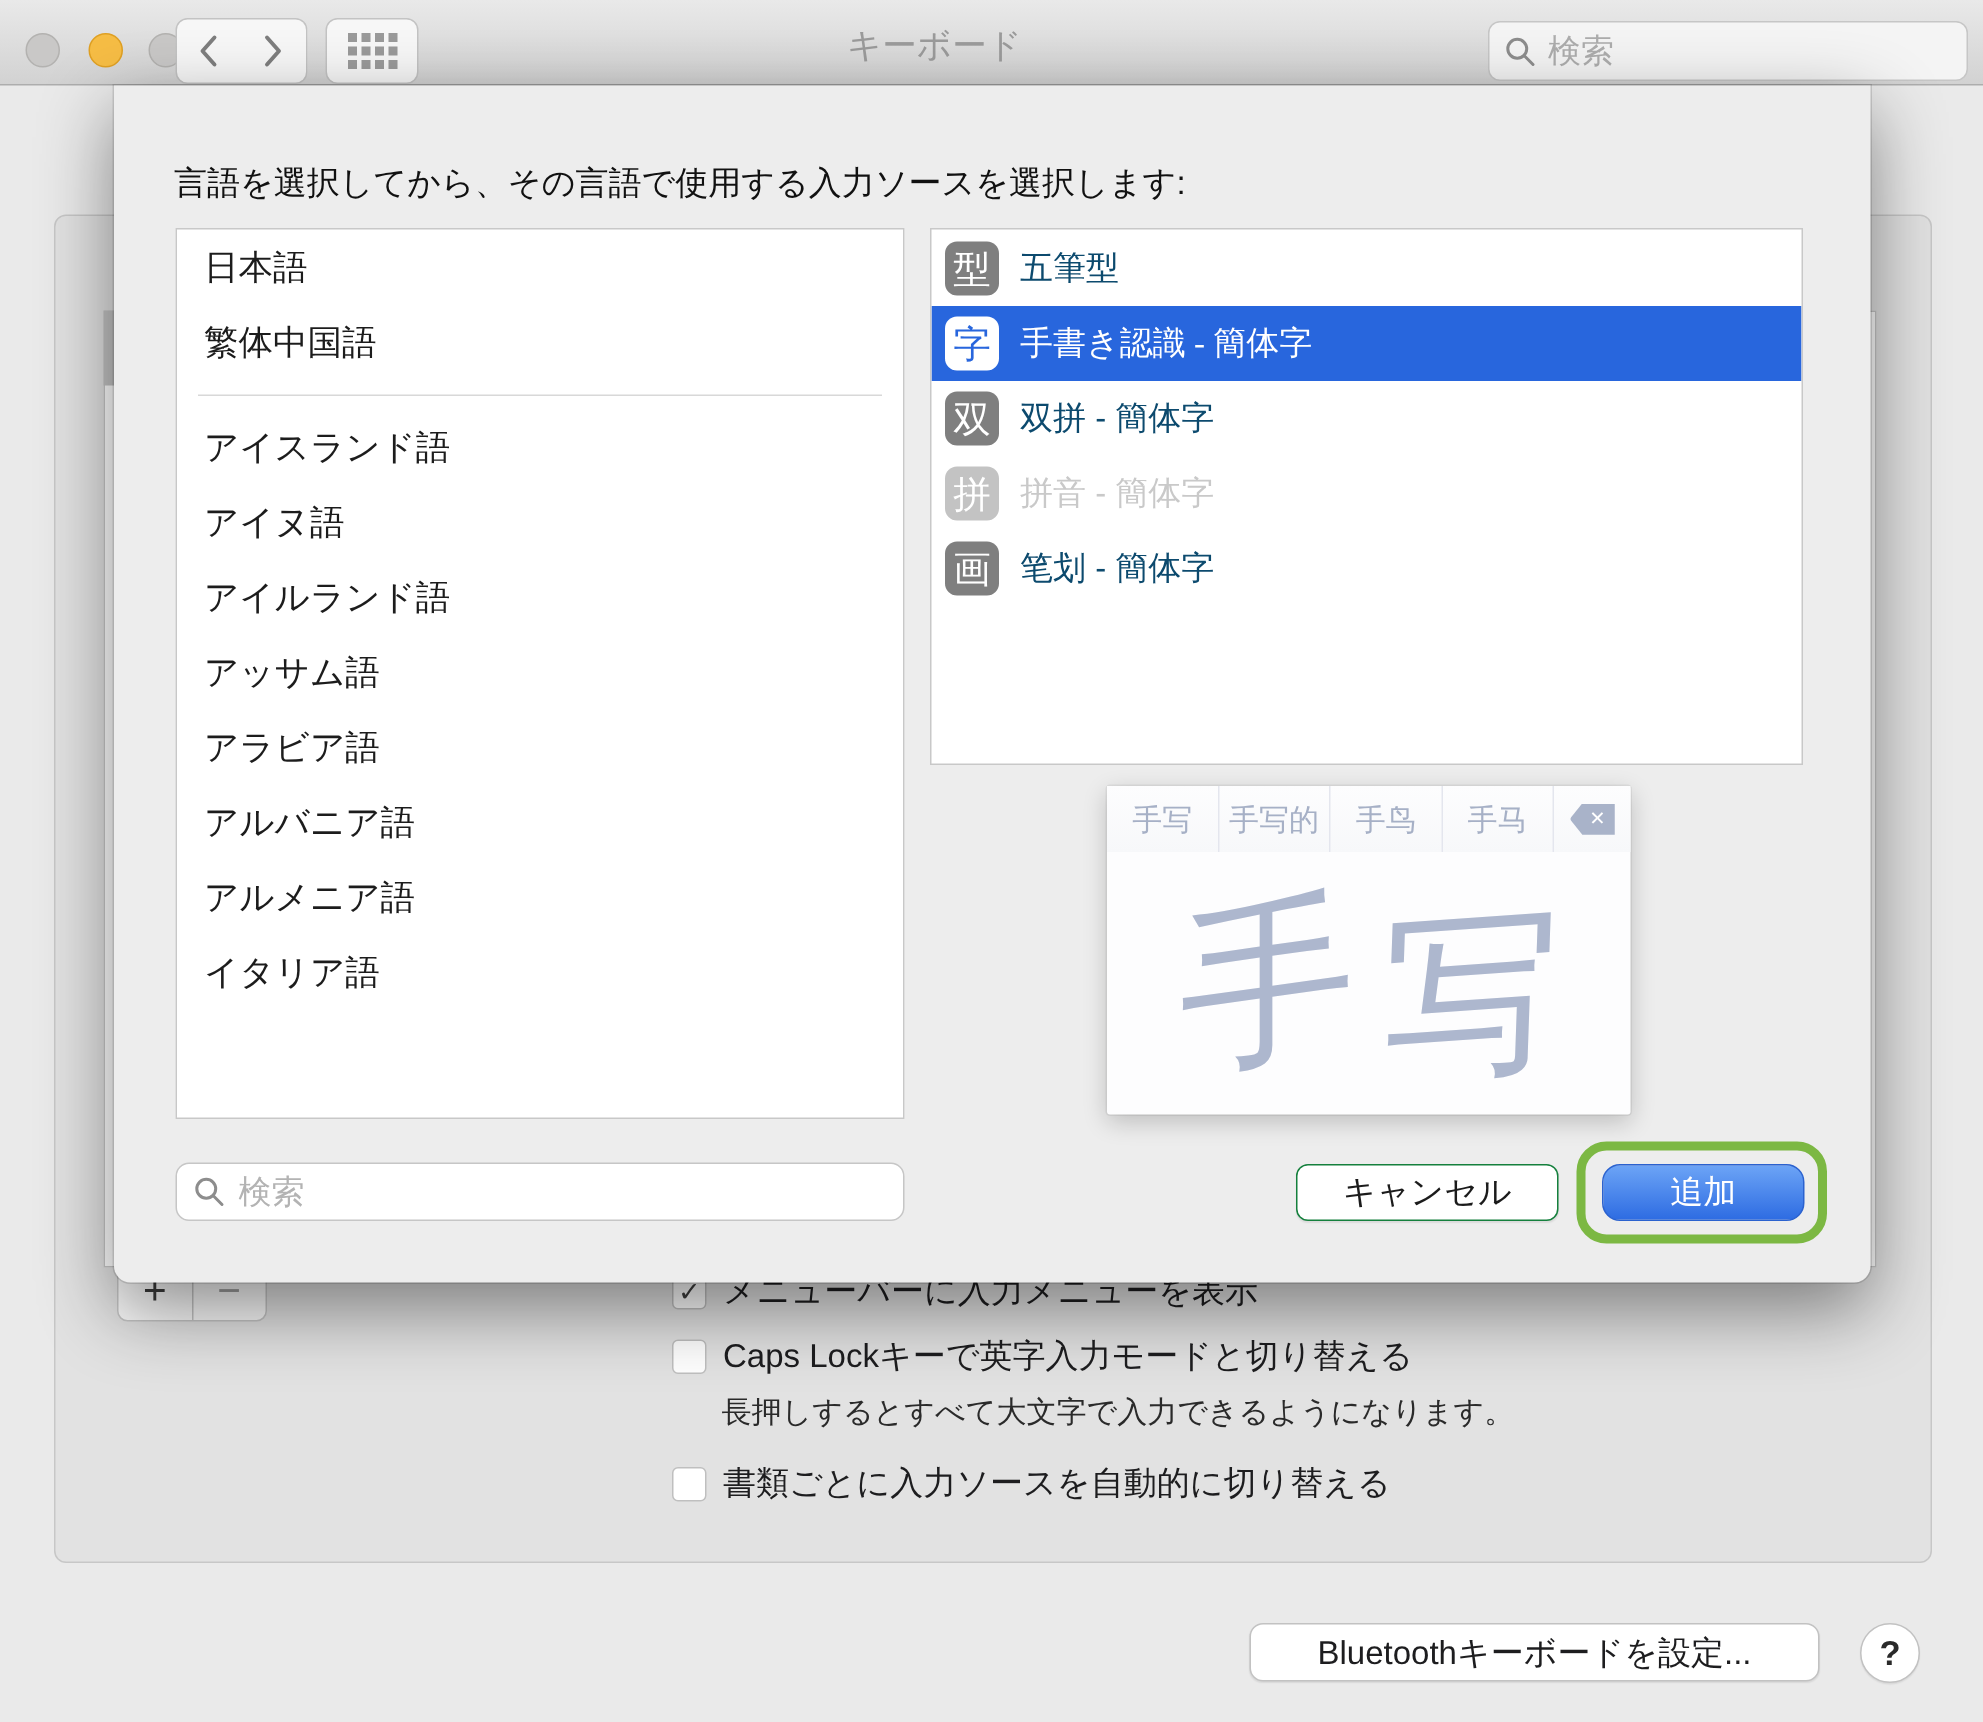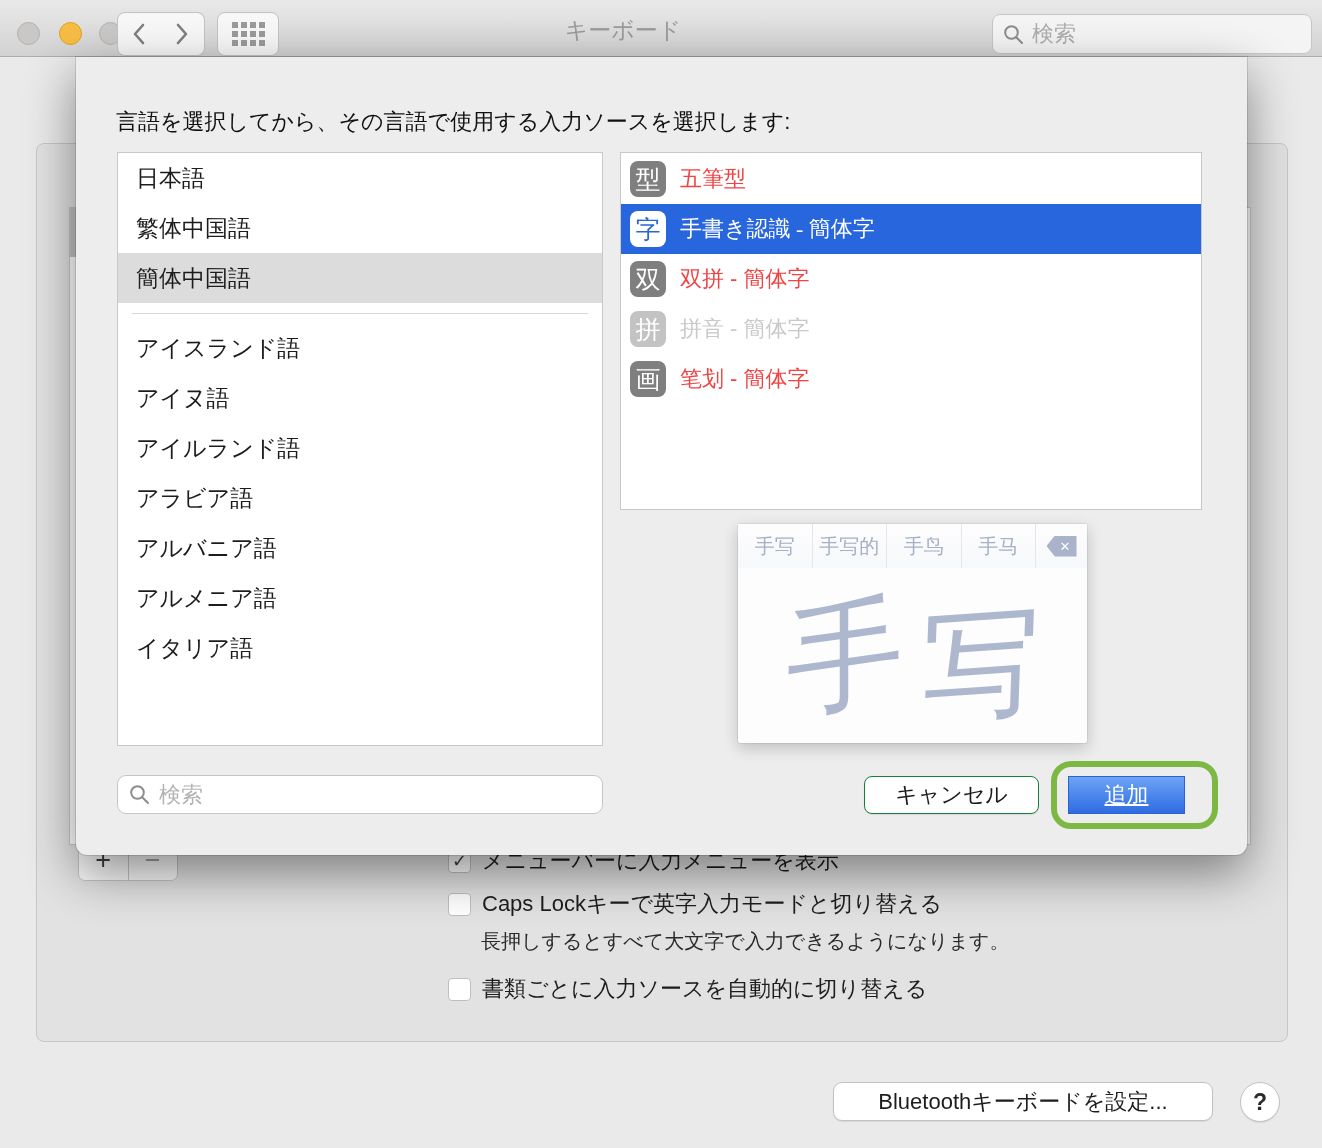--- a/index.html
+++ b/index.html
@@ -71,21 +71,21 @@
               font-size:23px; color:#1c1c1c; }
   .lang-row.selected { background:#dcdcdc; }
   .lang-divider { height:20px; display:flex; align-items:center; }
   .lang-divider span { display:block; height:1px; background:#d8d8d8; width:100%; margin:0 14px; }
 
   .src-list { position:absolute; left:544px; top:95px; width:582px; height:358px;
               background:#ffffff; border:1px solid #c8c8c8; overflow:hidden; padding-top:1px; }
   .src-row { height:50px; display:flex; align-items:center; padding-left:9px; gap:14px; }
   .src-badge { width:36px; height:36px; border-radius:8px; background:#7f7f7f; color:#fff;
                font-size:25px; display:flex; align-items:center; justify-content:center; flex:none; }
-  .src-label { font-size:22px; color:#ef4444; }
+  .src-label { font-size:22px; color:#0c4a6e; }
   .src-row.selected { background:#2866dd; }
   .src-row.selected .src-badge { background:#ffffff; color:#2866dd; }
   .src-row.selected .src-label { color:#ffffff;font-family:Liberation Serif, serif; }
   .src-row.disabled .src-badge { background:#c3c3c3; }
   .src-row.disabled .src-label { color:#c9c9c9; }
 
   
   .hw-panel { position:absolute; left:662px; top:467px; width:349px; height:219px;
               background:#fdfdfe; border-radius:2px;
               box-shadow:0 5px 16px rgba(0,0,0,0.20), 0 0 0 1px rgba(0,0,0,0.06); }
@@ -110,24 +110,24 @@
                 background:#ffffff; border:1px solid #c6c6c6; border-radius:9px;
                 display:flex; align-items:center; padding:0 11px; gap:9px; }
   .dlg-search input { border:none; outline:none; background:transparent; flex:1;
                       font-size:22px; color:#333; font-family:inherit; }
   .dlg-search input::placeholder { color:#b3b3b3; }
 
   .cancel-btn { position:absolute; left:788px; top:719px; width:175px; height:38px;
                 background:#ffffff; border:1px solid #15803d; border-radius:8px;
                 box-shadow:0 1px 1px rgba(0,0,0,0.08); font-size:22px; color:#1b1b1b;
                 display:flex; align-items:center; justify-content:center; }
-  .add-btn { position:absolute; left:992px; top:719px; width:117px; height:38px;
+  .add-btn { position:absolute; left:992px; top:719px; width:135px; height:38px;
              background:linear-gradient(#6ca4f6,#2e6ce2); border:1px solid #2b62cf;
-             border-radius:0; font-size:22px; color:#ffffff;
-             display:flex; align-items:center; justify-content:center;text-decoration:underline; }
+             border-radius:12px; font-size:22px; color:#ffffff;
+             display:flex; align-items:center; justify-content:center; }
   .add-ring { position:absolute; left:975px; top:704px; width:167px; height:68px;
               border:6px solid #7cb843; border-radius:20px; pointer-events:none; }
 
   .mag { flex:none; }
 </style>
 </head>
 <body>
 
 <div class="toolbar">
   <span class="traffic tl-close"></span>
@@ -199,27 +199,27 @@
 
 <div class="bt-btn">Bluetoothキーボードを設定...</div>
 <div class="help-btn">?</div>
 
 <div class="sheet">
   <div class="instruction">言語を選択してから、その言語で使用する入力ソースを選択します:</div>
 
   <div class="lang-list" id="lang-list">
       <div class="lang-row">日本語</div>
       <div class="lang-row">繁体中国語</div>
-      <div class="lang-row selected">簡体中国語</div>
       <div class="lang-divider">
         <span></span>
       </div>
       <div class="lang-row">アイスランド語</div>
       <div class="lang-row">アイヌ語</div>
       <div class="lang-row">アイルランド語</div>
+      <div class="lang-row">アッサム語</div>
       <div class="lang-row">アラビア語</div>
       <div class="lang-row">アルバニア語</div>
       <div class="lang-row">アルメニア語</div>
       <div class="lang-row">イタリア語</div>
     </div>
 
   <div class="src-list" id="src-list">
       <div class="src-row ">
         <span class="src-badge">型</span>
         <span class="src-label">五筆型</span>

